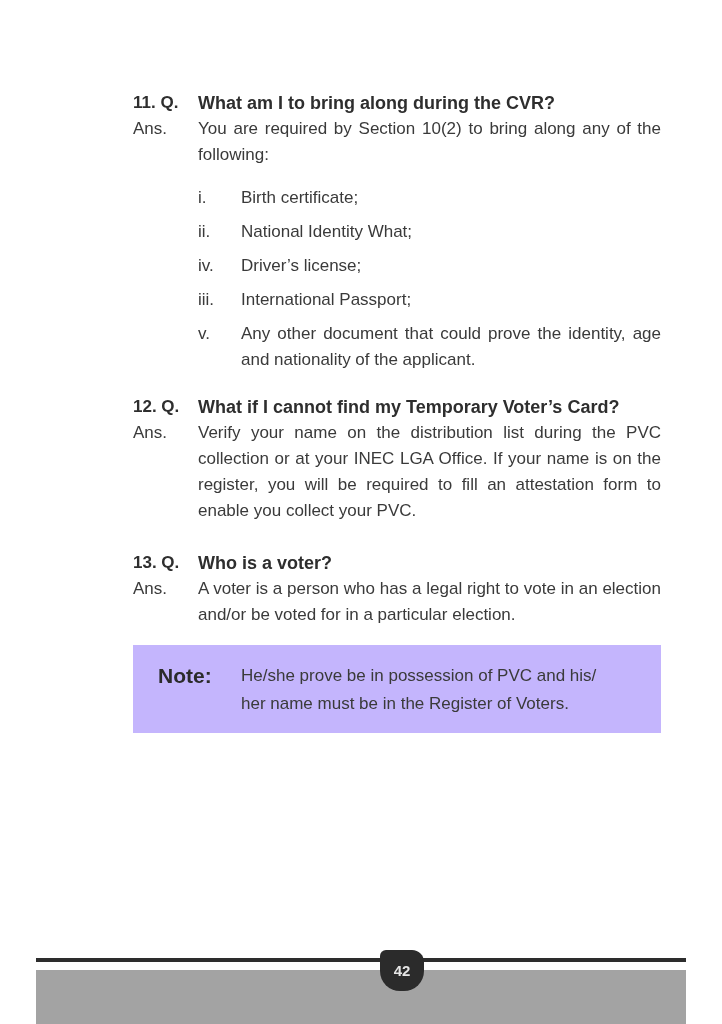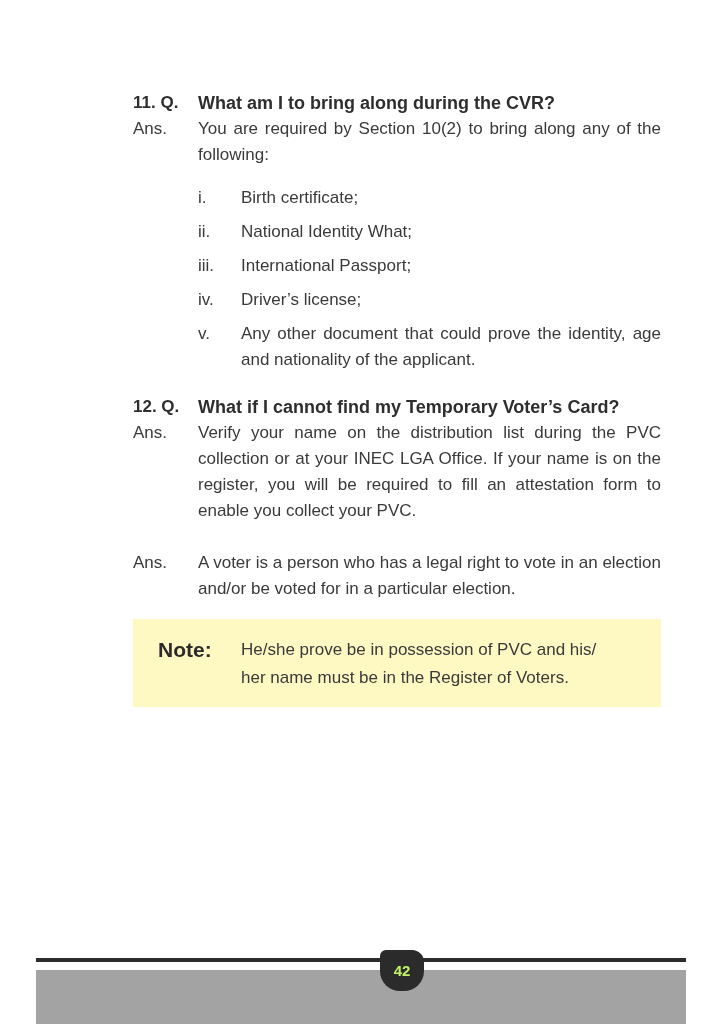--- a/index.html
+++ b/index.html
@@ -46,21 +46,21 @@
   .list-marker { width: 43px; flex-shrink: 0; }
   .list-text { flex: 1; text-align: justify; }
 
   .qa-12 { margin-top: 21px; }
   .qa-13 { margin-top: 26px; }
 
   .note-box {
     margin-top: 17px;
     width: 528px;
     min-height: 84px;
-    background: #fef9c3;
+    background: #c4b5fd;
     display: flex;
     align-items: flex-start;
     padding: 17px 10px 15px 25px;
   }
   .note-label {
     width: 83px;
     flex-shrink: 0;
     font-weight: bold;
     font-size: 21px;
     line-height: 28px;
@@ -97,21 +97,21 @@
     width: 44px;
     height: 41px;
     background: #2b2b2b;
     border-radius: 6px 12px 20px 20px;
     display: flex;
     align-items: center;
     justify-content: center;
     z-index: 2;
   }
   .page-badge span {
-    color: #bef264;
+    color: #e5e5e5;
     font-weight: bold;
     font-size: 15px;
   }
 </style>
 </head>
 <body>
 
 <div class="page">
 
   <div class="content">
@@ -128,46 +128,50 @@
       <div class="doc-list">
         <div class="list-row">
           <span class="list-marker">i.</span>
           <p class="list-text">Birth certificate;</p>
         </div>
         <div class="list-row">
           <span class="list-marker">ii.</span>
           <p class="list-text">National Identity What;</p>
         </div>
         <div class="list-row">
+          <span class="list-marker">iv.</span>
+          <p class="list-text">Driver’s license;</p>
+        </div>
+        <div class="list-row">
           <span class="list-marker">iii.</span>
           <p class="list-text">International Passport;</p>
-        </div>
-        <div class="list-row">
-          <span class="list-marker">iv.</span>
-          <p class="list-text">Driver’s license;</p>
         </div>
         <div class="list-row">
           <span class="list-marker">v.</span>
           <p class="list-text">Any other document that could prove the identity, age and nationality of the applicant.</p>
         </div>
       </div>
     </section>
 
     <section class="qa-12">
       <div class="qa-row">
         <span class="label-col q-number">12. Q.</span>
         <h2 class="q-text">What if I cannot find my Temporary Voter’s Card?</h2>
       </div>
       <div class="qa-row">
         <span class="label-col ans-label">Ans.</span>
         <p class="answer">Verify your name on the distribution list during the PVC collection or at your INEC LGA Office. If your name is on the register, you will be required to fill an attestation form to enable you collect your PVC.</p>
       </div>
     </section>
 
     <section class="qa-13">
+      <div class="qa-row">
+        <span class="label-col q-number">13. Q.</span>
+        <h2 class="q-text">Who is a voter?</h2>
+      </div>
       <div class="qa-row">
         <span class="label-col ans-label">Ans.</span>
         <p class="answer">A voter is a person who has a legal right to vote in an election and/or be voted for in a particular election.</p>
       </div>
     </section>
 
     <div class="note-box">
       <span class="note-label">Note:</span>
       <div class="note-lines">
         <span class="note-line">He/she prove be in possession of PVC and his/</span>

